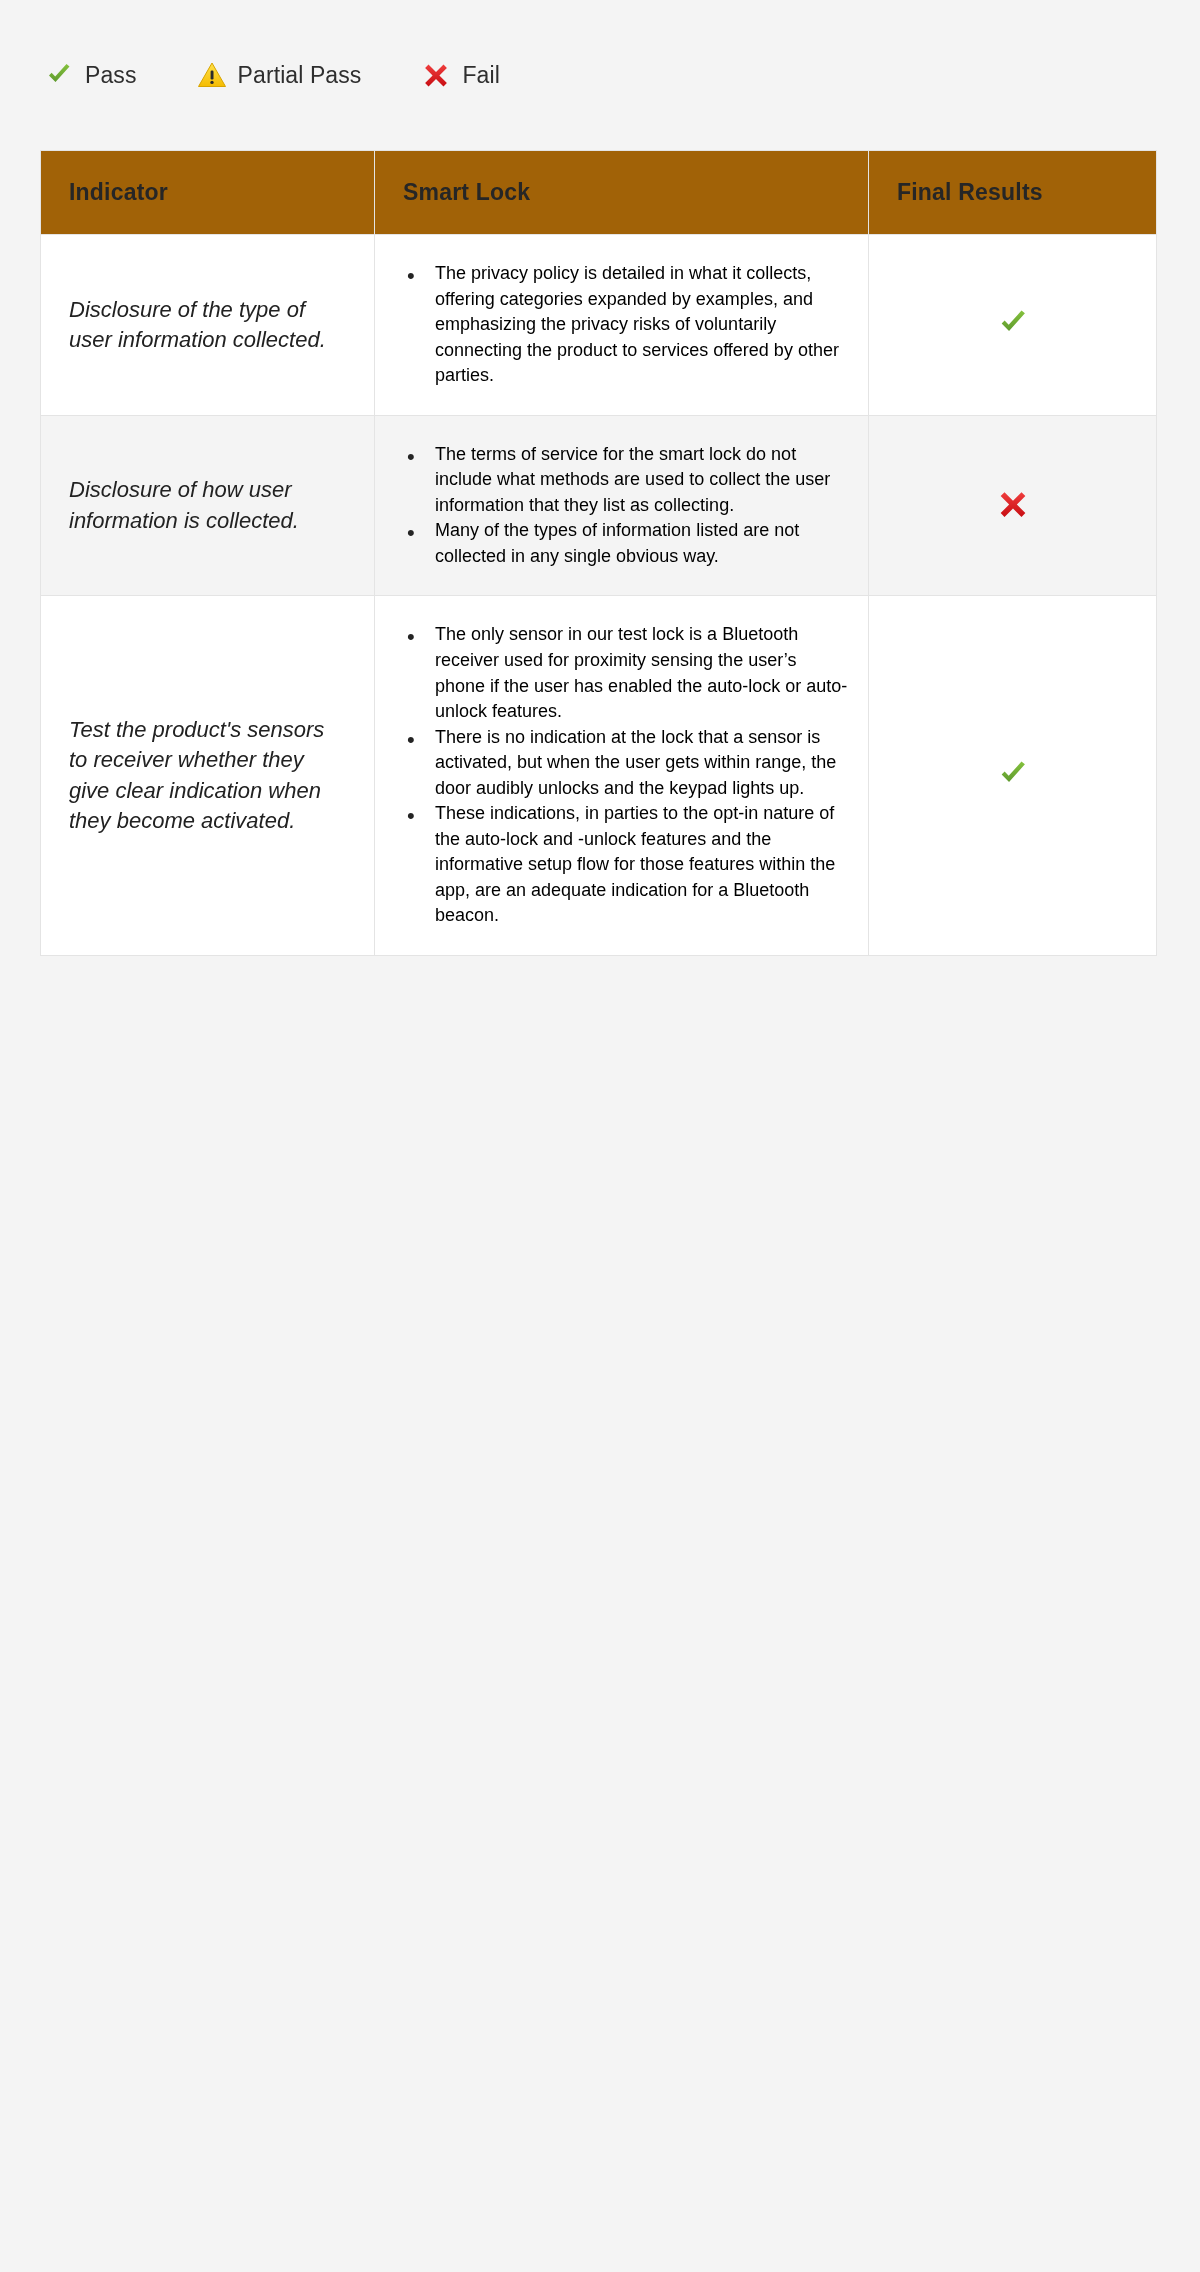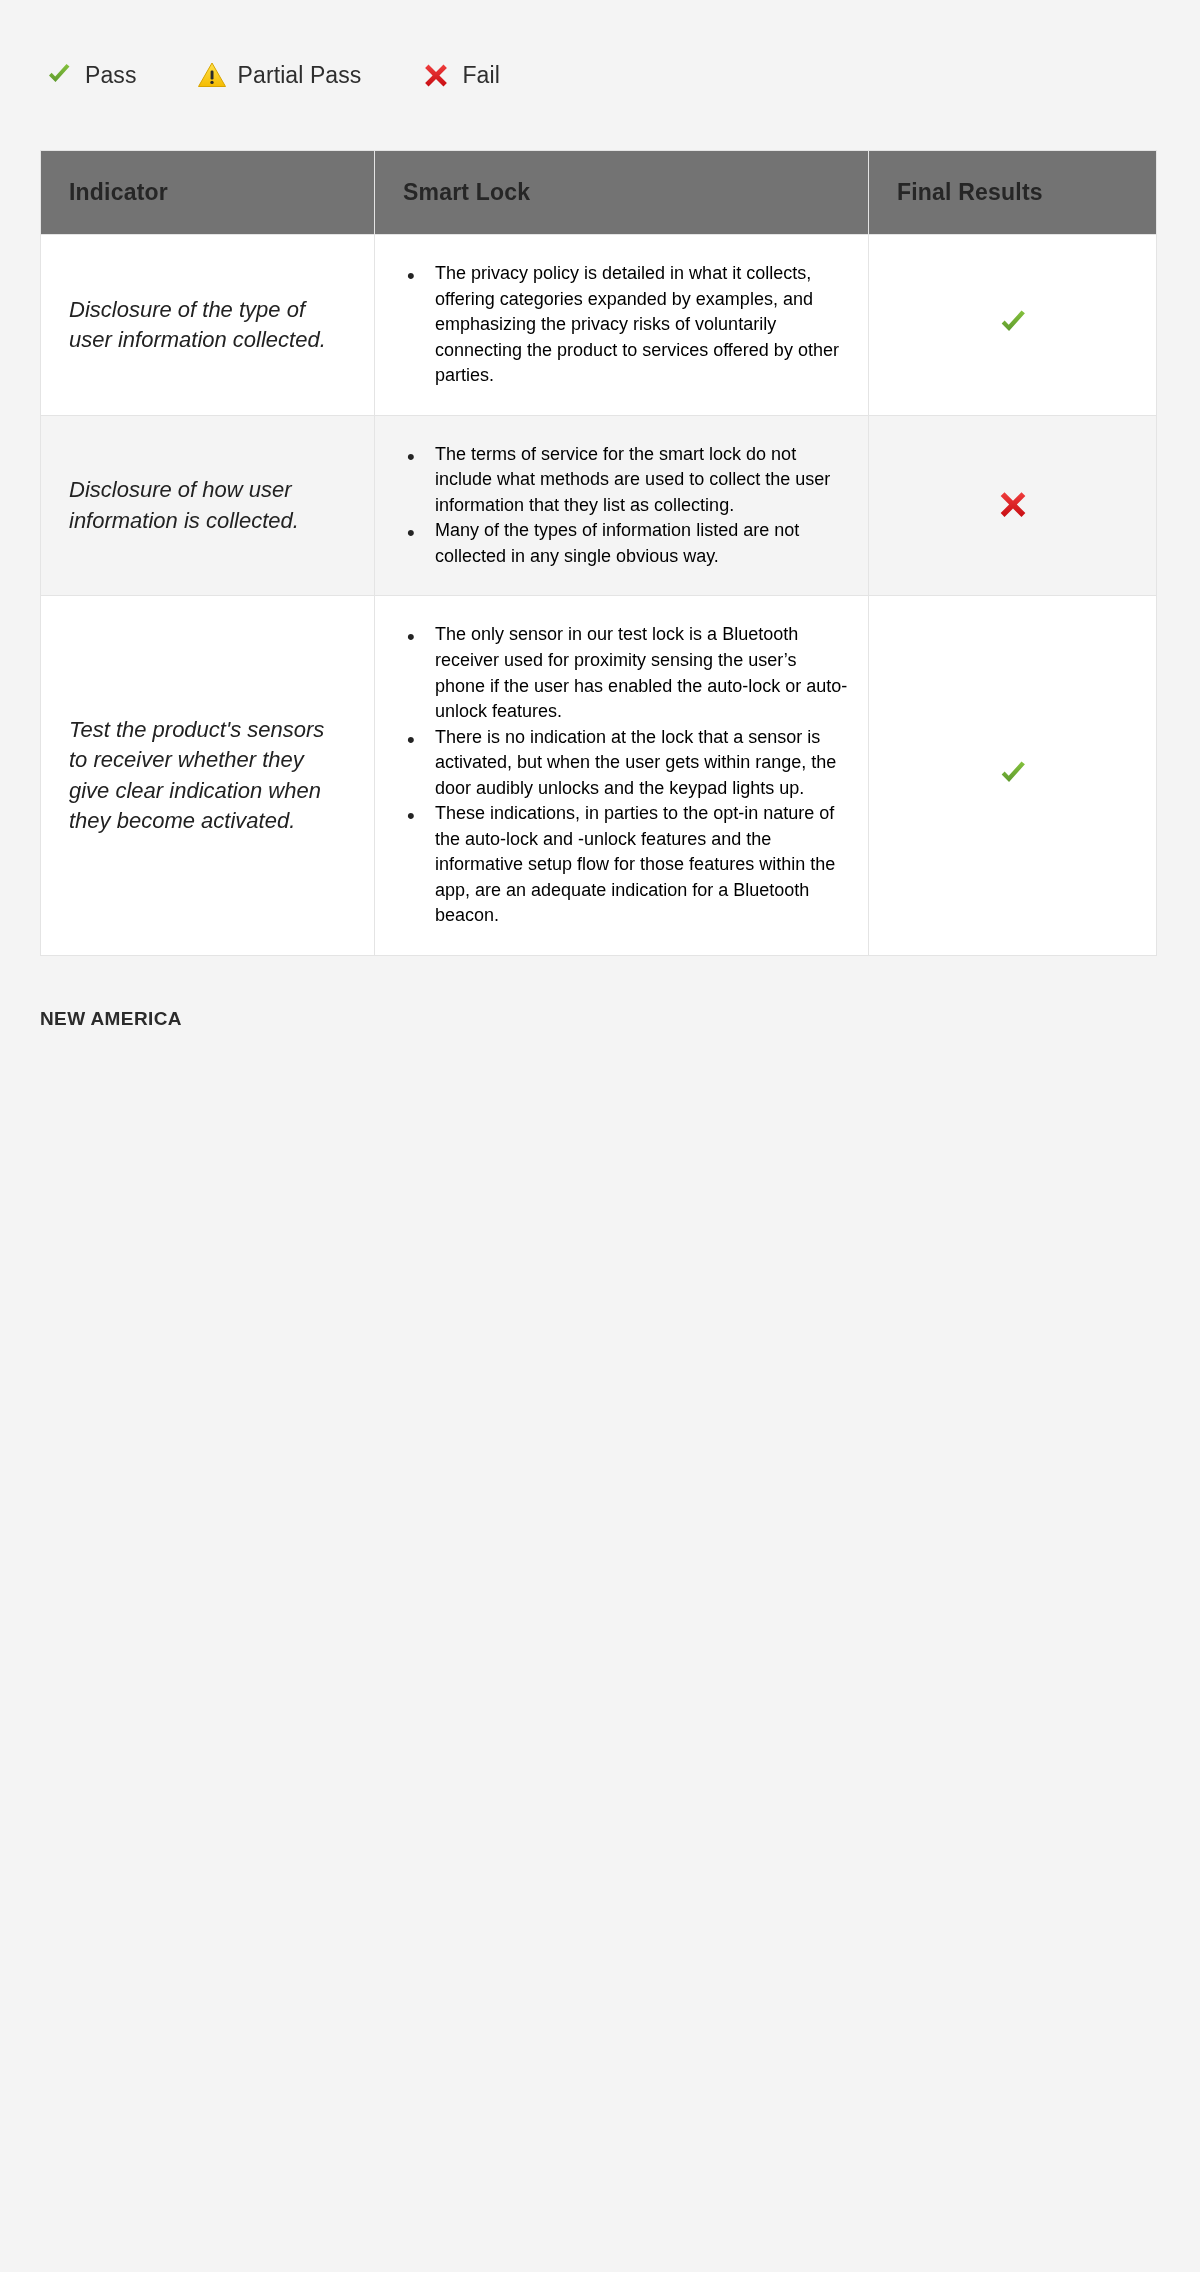--- a/index.html
+++ b/index.html
@@ -62,21 +62,21 @@
   table.grid col.c1 { width: 334px; }
   table.grid col.c2 { width: 494px; }
   table.grid col.c3 { width: 288px; }
 
   table.grid th,
   table.grid td {
     border: 1px solid #e4e4e4;
     vertical-align: middle;
   }
 
-  thead tr { background: #737373; }
+  thead tr { background: #a16207; }
   thead th {
     text-align: left;
     font-size: 23px;
     font-weight: bold;
     color: #262626;
     padding: 28px 0 28px 28px;
     letter-spacing: .2px;
     height: 80px;
   }
 
@@ -269,17 +269,14 @@
                 <path d="M5 15.5 L11.5 22 L25.5 6.5 L22.5 4 L11.2 16.6 L7.6 12.8 Z" fill="url(#gchk)"></path>
               </svg>
             </span>
           </td>
         </tr>
 
       </tbody>
     </table>
   </div>
 
-  <div class="footer">
-    <span class="brand">NEW AMERICA</span>
-  </div>
 
 </div>
 
 </body></html>

